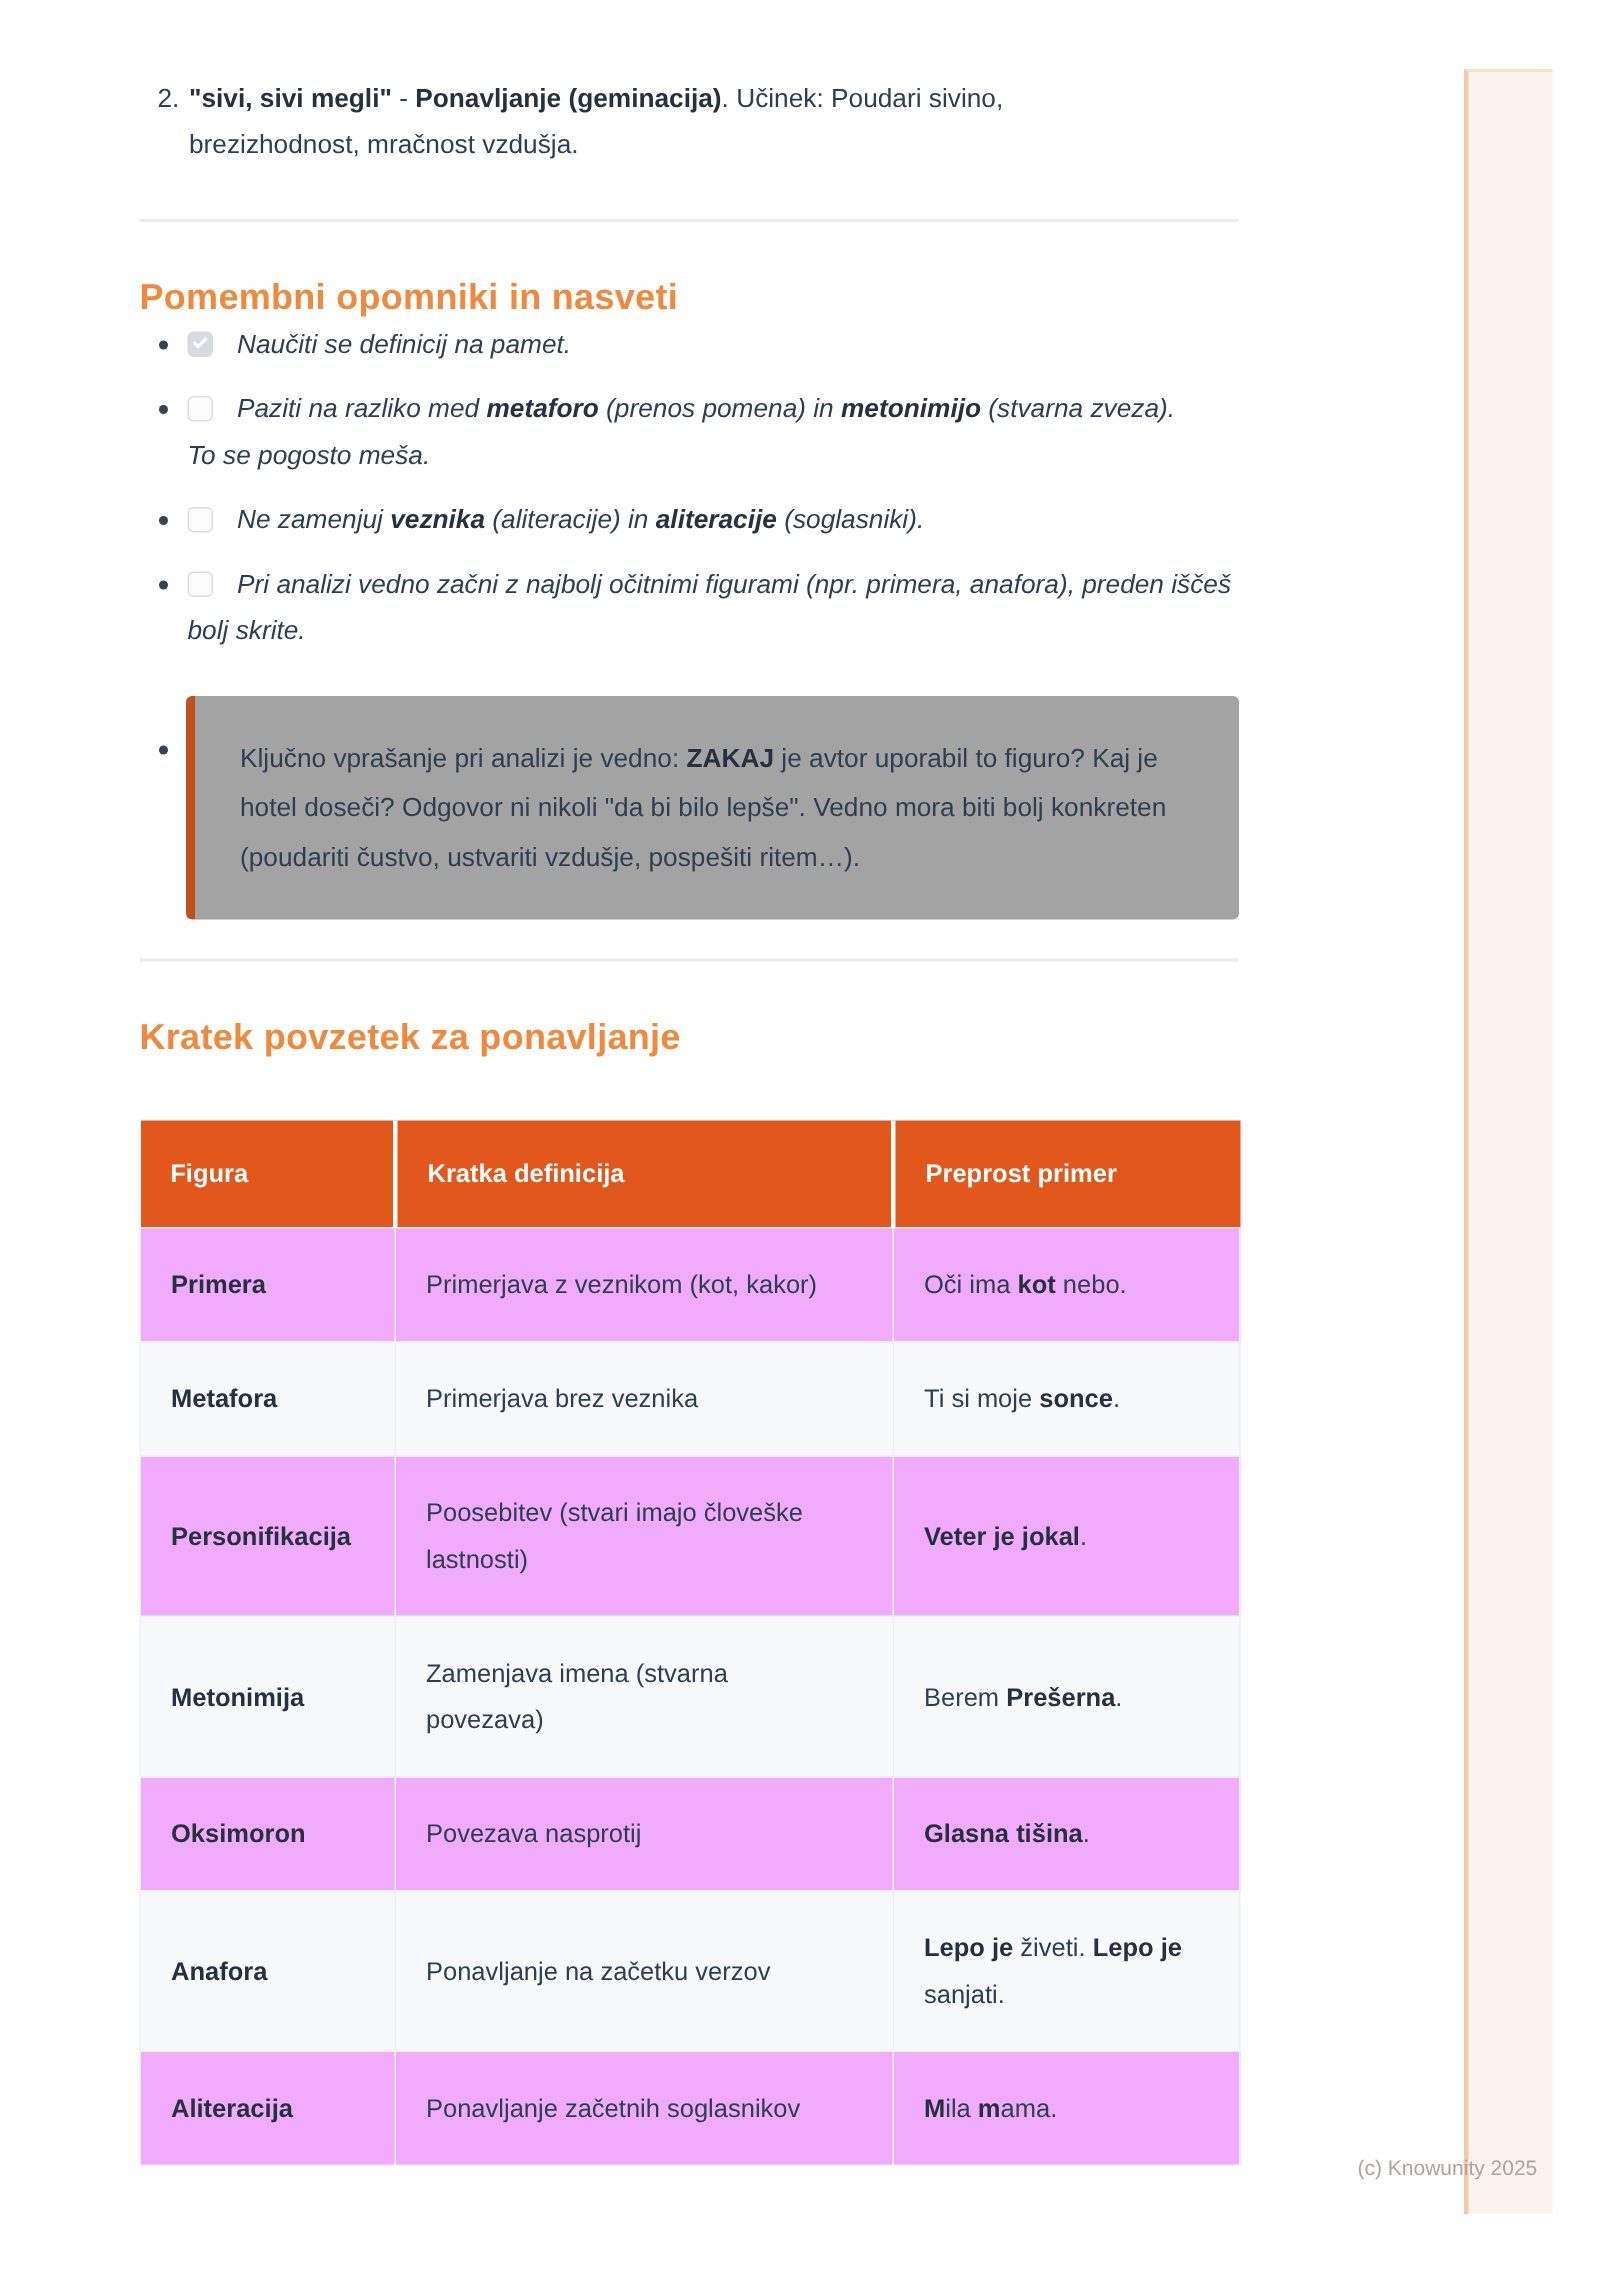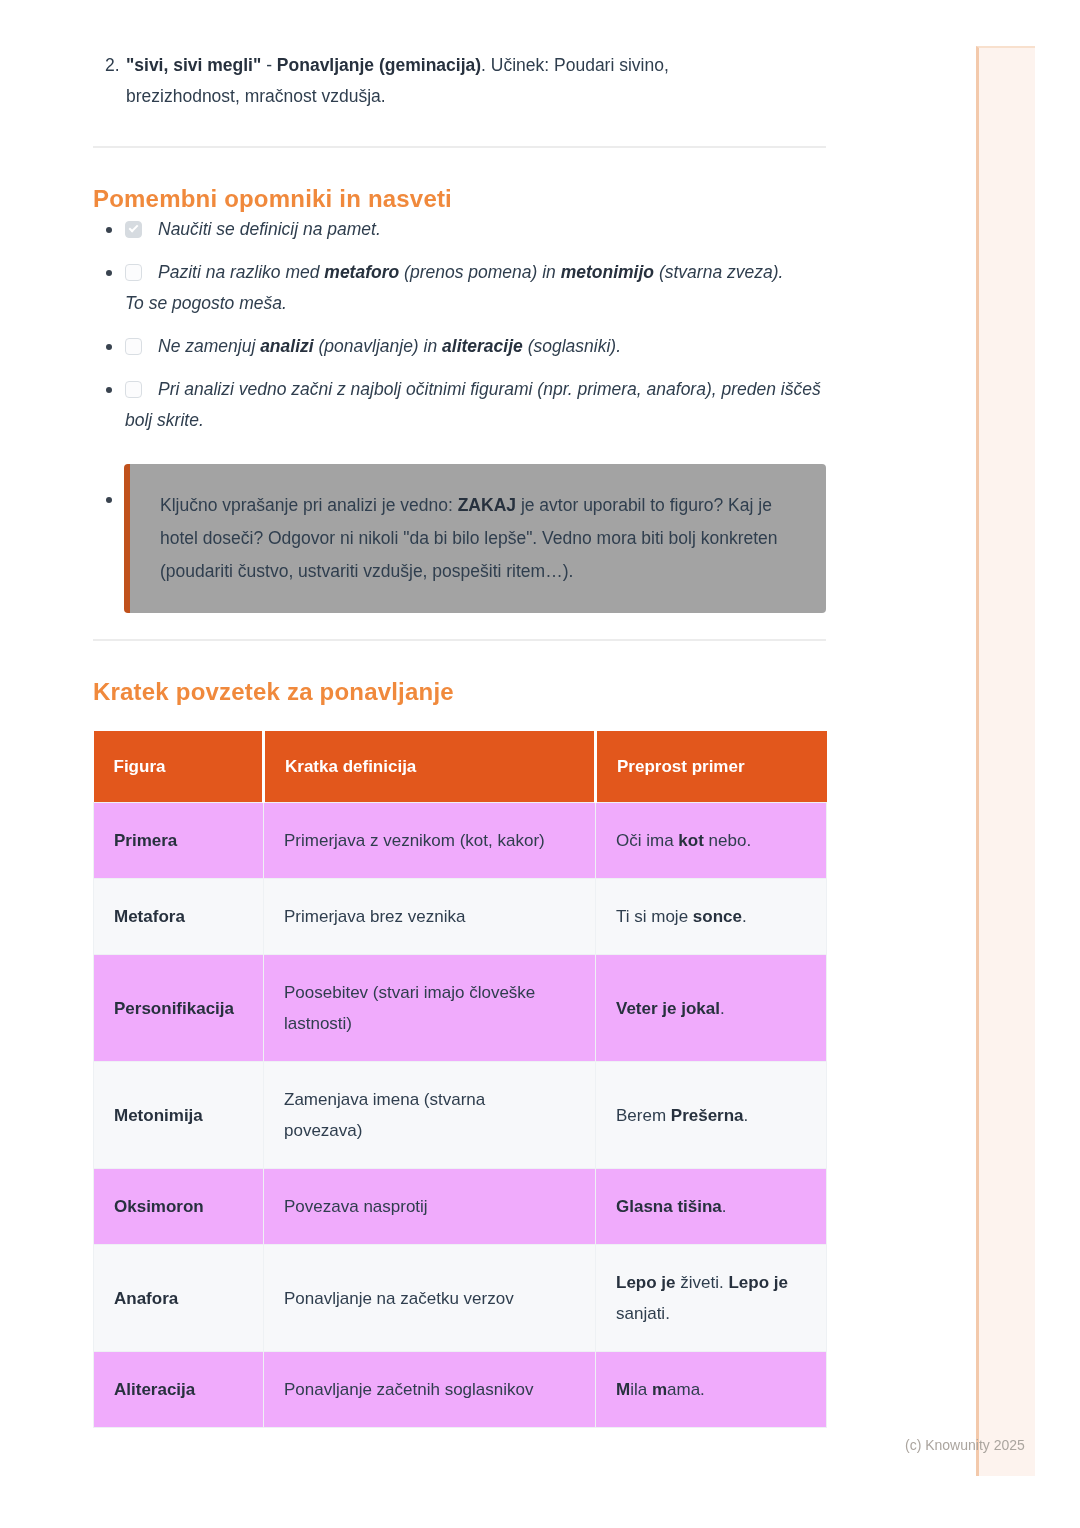--- a/index.html
+++ b/index.html
@@ -52,21 +52,21 @@
   .callout-row .bullet-dot { top:33px; }
   .callout {
     border-left:6px solid #c0511c;
     background:#a3a3a3;
     border-radius:4px;
     padding:25px 30px;
     font-size:17.5px; line-height:33px;
   }
 
   
-  table { margin-top:24px; width:733px; border-collapse:collapse; table-layout:fixed; font-size:17px; line-height:31px; }
+  table { margin-top:40px; width:733px; border-collapse:collapse; table-layout:fixed; font-size:17px; line-height:31px; }
   col.c1 { width:170px; } col.c2 { width:332px; } col.c3 { width:231px; }
   thead th {
     background:#e2571c; color:#ffffff; font-weight:bold;
     text-align:left; padding:20px; border-right:3px solid #ffffff;
   }
   thead th:last-child { border-right:none; }
   tbody td { padding:22px 20px; border:1px solid #eef1f4; vertical-align:middle; background:#f0abfc; }
   tbody tr:nth-child(even) td { background:#f7f8fa; }
   td.figura { font-weight:bold; color:#27313e; }
   .w282 { max-width:282px; }
@@ -102,21 +102,21 @@
     <h1 class="section-title">Pomembni opomniki in nasveti</h1>
 
     <ul class="checklist">
       <li>
         <span class="bullet-dot"></span><span class="checkbox checked"><span class="check-mark"></span></span><span>Naučiti se definicij na pamet.</span>
       </li>
       <li class="narrow3">
         <span class="bullet-dot"></span><span class="checkbox"></span><span><span>Paziti na razliko med </span><b>metaforo</b><span> (prenos pomena) in </span><b>metonimijo</b><span> (stvarna zveza). To se pogosto meša.</span></span>
       </li>
       <li>
-        <span class="bullet-dot"></span><span class="checkbox"></span><span><span>Ne zamenjuj </span><b>analizi</b><span> (ponavljanje) in </span><b>aliteracije</b><span> (soglasniki).</span></span>
+        <span class="bullet-dot"></span><span class="checkbox"></span><span><span>Ne zamenjuj </span><b>veznika</b><span> (aliteracije) in </span><b>aliteracije</b><span> (soglasniki).</span></span>
       </li>
       <li class="narrow5">
         <span class="bullet-dot"></span><span class="checkbox"></span><span>Pri analizi vedno začni z najbolj očitnimi figurami (npr. primera, anafora), preden iščeš bolj skrite.</span>
       </li>
     </ul>
 
     <div class="callout-row">
       <span class="bullet-dot"></span>
       <div class="callout">
         <span><span>Ključno vprašanje pri analizi je vedno: </span><b>ZAKAJ</b><span> je avtor uporabil to figuro? Kaj je hotel doseči? Odgovor ni nikoli "da bi bilo lepše". Vedno mora biti bolj konkreten (poudariti čustvo, ustvariti vzdušje, pospešiti ritem…).</span></span>

